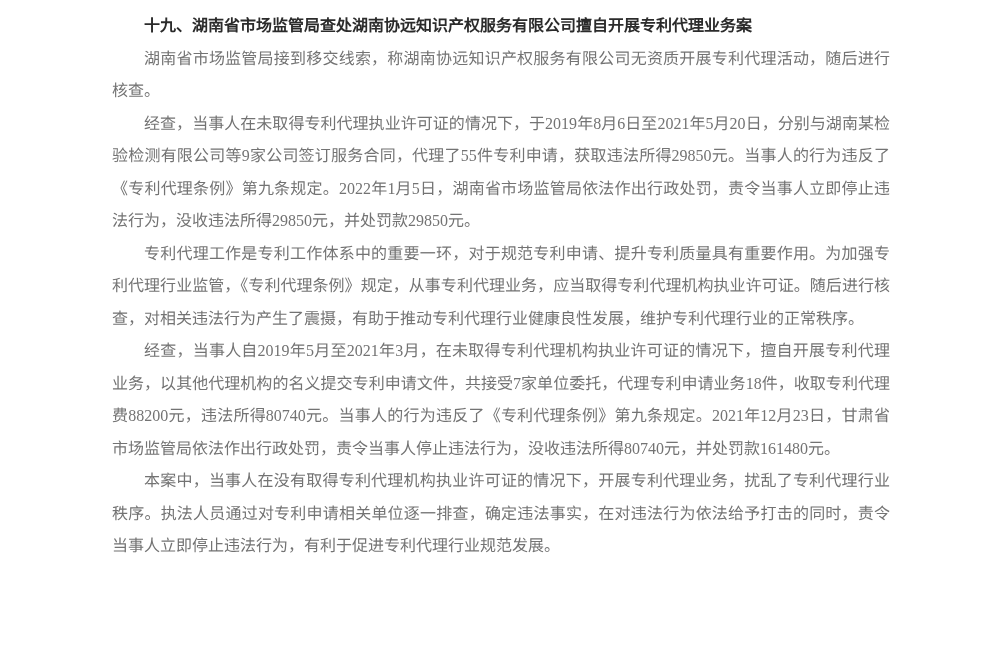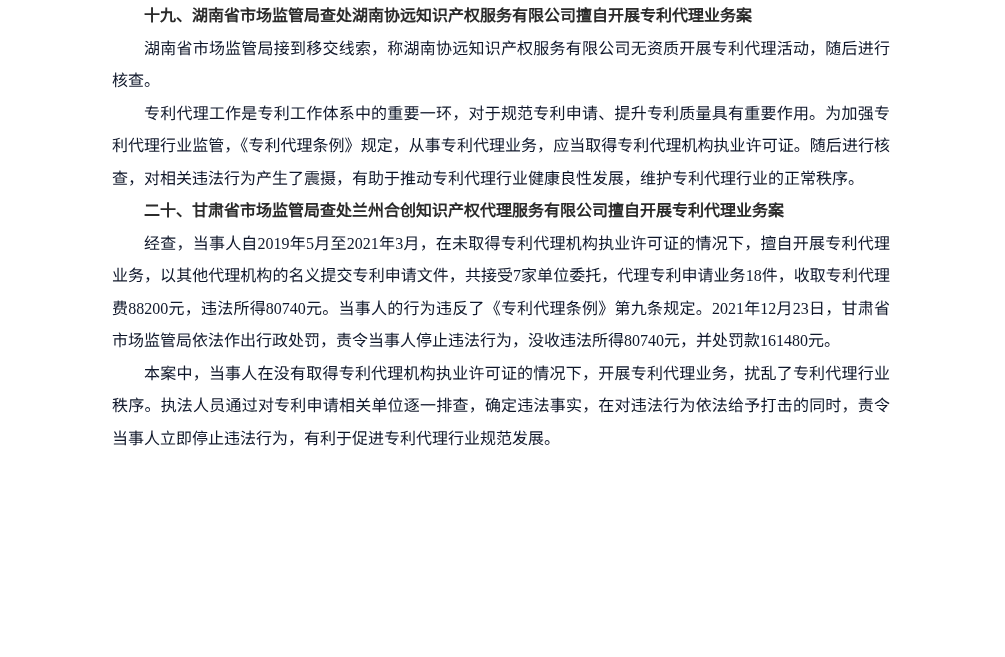--- a/index.html
+++ b/index.html
@@ -10,39 +10,39 @@
     width: 1005px;
     height: 657px;
     background: #ffffff;
     overflow: hidden;
     font-family: "Liberation Serif", "DejaVu Serif", serif;
   }
   .doc {
     box-sizing: border-box;
     width: 1005px;
     height: 657px;
-    padding: 0 115px 0 112px;
+    padding: 10px 115px 0 112px;
   }
   .para {
     margin: 0;
     font-size: 16px;
     line-height: 32.5px;
-    color: #0f172a;
+    color: #737373;
     text-align: justify;
     text-indent: 2em;
     word-break: break-all;
   }
   .heading {
     font-weight: bold;
     color: #2b2b2b;
   }
 </style>
 </head>
 <body>
 
 <div class="doc">
   <p class="para heading">十九、湖南省市场监管局查处湖南协远知识产权服务有限公司擅自开展专利代理业务案</p>
   <p class="para">湖南省市场监管局接到移交线索，称湖南协远知识产权服务有限公司无资质开展专利代理活动，随后进行核查。</p>
+  <p class="para">经查，当事人在未取得专利代理执业许可证的情况下，于2019年8月6日至2021年5月20日，分别与湖南某检验检测有限公司等9家公司签订服务合同，代理了55件专利申请，获取违法所得29850元。当事人的行为违反了《专利代理条例》第九条规定。2022年1月5日，湖南省市场监管局依法作出行政处罚，责令当事人立即停止违法行为，没收违法所得29850元，并处罚款29850元。</p>
   <p class="para">专利代理工作是专利工作体系中的重要一环，对于规范专利申请、提升专利质量具有重要作用。为加强专利代理行业监管，《专利代理条例》规定，从事专利代理业务，应当取得专利代理机构执业许可证。随后进行核查，对相关违法行为产生了震摄，有助于推动专利代理行业健康良性发展，维护专利代理行业的正常秩序。</p>
-  <p class="para heading">二十、甘肃省市场监管局查处兰州合创知识产权代理服务有限公司擅自开展专利代理业务案</p>
   <p class="para">经查，当事人自2019年5月至2021年3月，在未取得专利代理机构执业许可证的情况下，擅自开展专利代理业务，以其他代理机构的名义提交专利申请文件，共接受7家单位委托，代理专利申请业务18件，收取专利代理费88200元，违法所得80740元。当事人的行为违反了《专利代理条例》第九条规定。2021年12月23日，甘肃省市场监管局依法作出行政处罚，责令当事人停止违法行为，没收违法所得80740元，并处罚款161480元。</p>
   <p class="para">本案中，当事人在没有取得专利代理机构执业许可证的情况下，开展专利代理业务，扰乱了专利代理行业秩序。执法人员通过对专利申请相关单位逐一排查，确定违法事实，在对违法行为依法给予打击的同时，责令当事人立即停止违法行为，有利于促进专利代理行业规范发展。</p>
 </div>
 
 </body></html>

